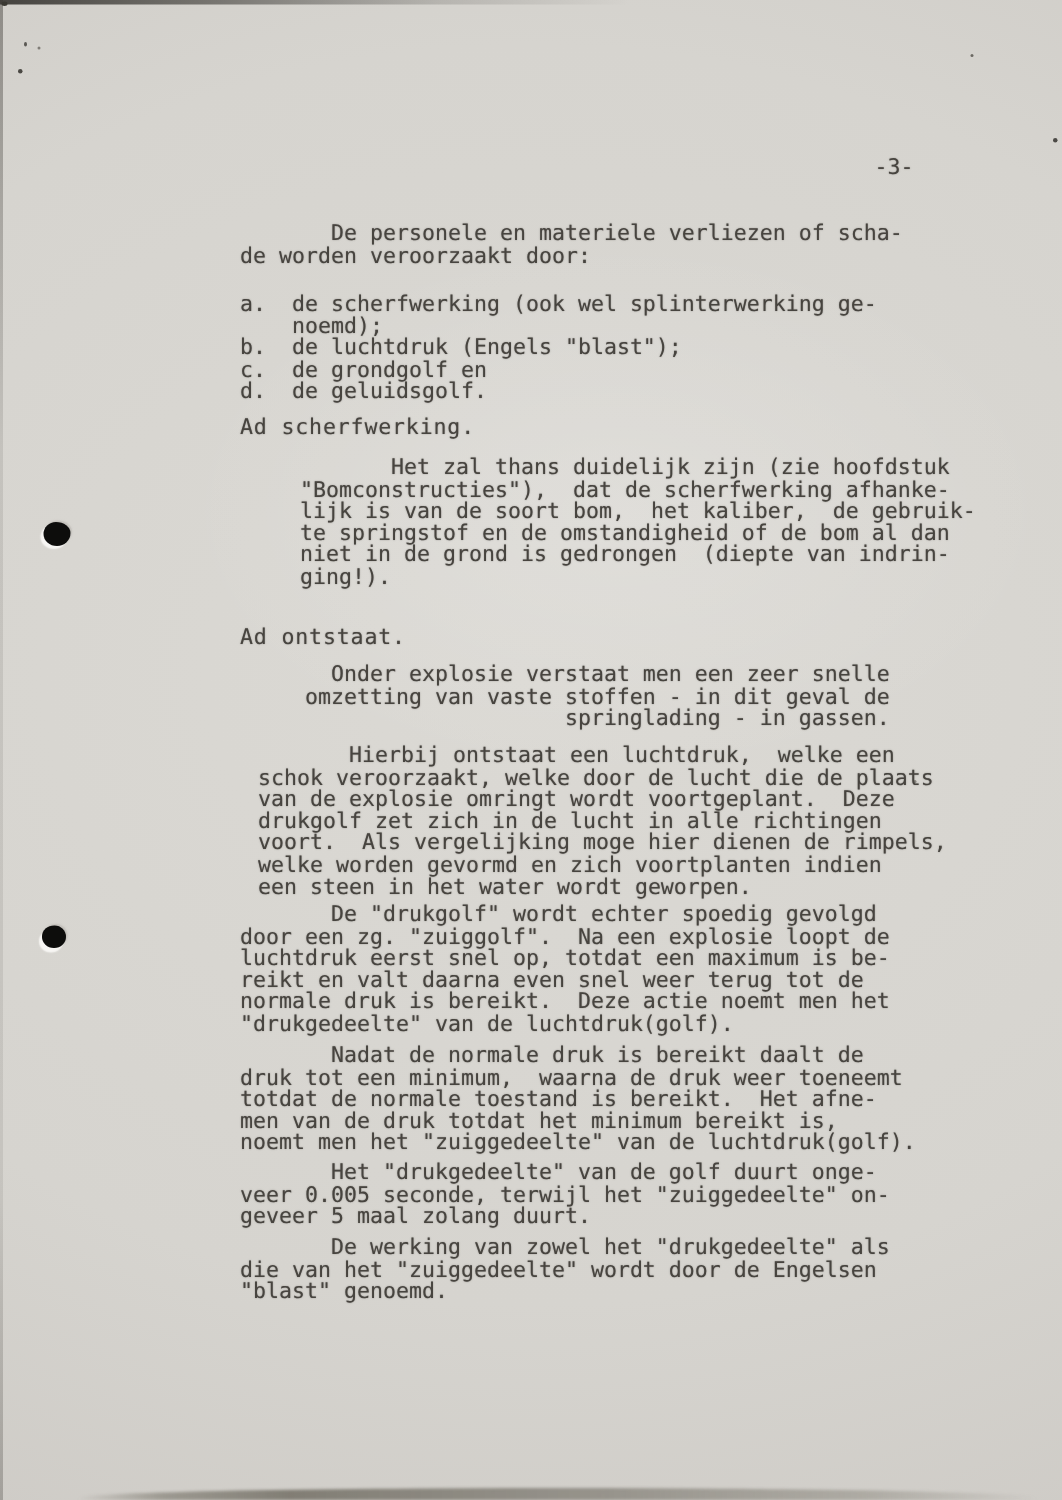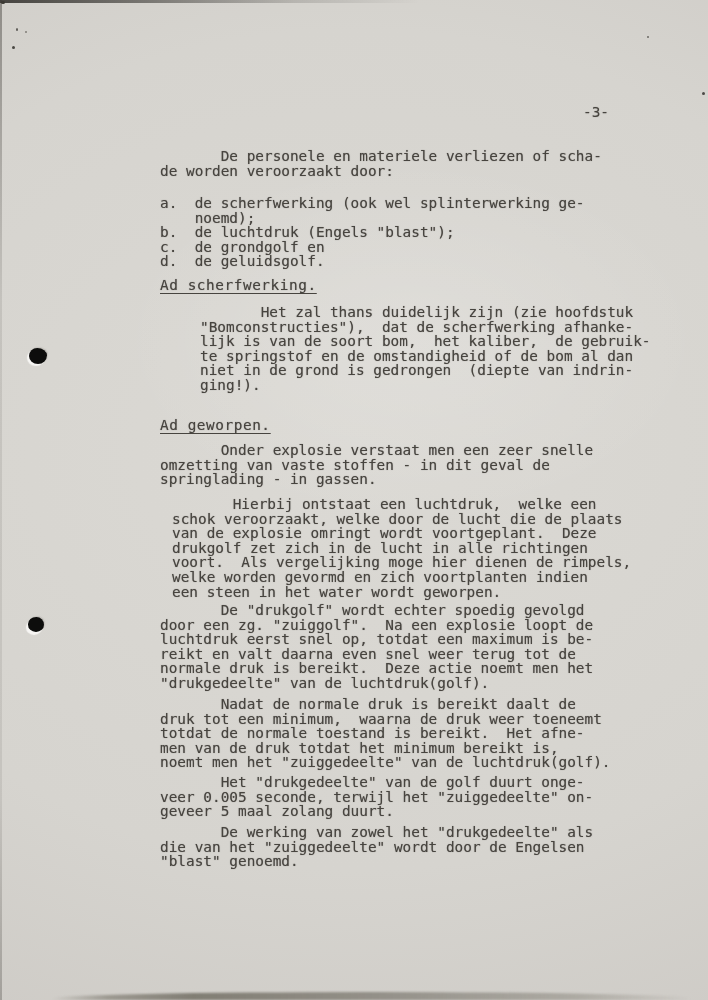--- a/index.html
+++ b/index.html
@@ -54,25 +54,25 @@
     position:absolute;
     white-space:pre;
     font-size:14.4px;
     line-height:14.6px;
     color:#47443f;
     text-shadow:0 0 1px rgba(71,68,63,0.55);
   }
   .pageno{top:105px;left:583px;}
   .b-intro{top:149px;left:160px;}
   .b-list{top:196px;left:160px;}
-  .heading{text-decoration:underline;text-decoration-thickness:1.4px;text-underline-offset:2.5px;letter-spacing:0.55px;}
+  .heading{text-decoration-thickness:1.4px;text-underline-offset:2.5px;letter-spacing:0.55px;}
   .b-h1{top:278px;left:160px;}
   .b-p2{top:305px;left:160px;margin-left:40px;}
   .b-h2{top:418px;left:160px;}
-  .b-p3{top:443px;left:160px;}
+  .b-p3{top:443px;left:160px;text-align:right;}
   .b-p4{top:497px;left:172px;}
   .b-p5{top:603px;left:160px;}
   .b-p6{top:697px;left:160px;}
   .b-p7{top:775px;left:160px;}
   .b-p8{top:825px;left:160px;}
 </style>
 </head>
 <body>
 
 <div class="scan">
@@ -105,21 +105,21 @@
 
     <div class="block heading b-h1">Ad scherfwerking.</div>
 
     <div class="block b-p2">       Het zal thans duidelijk zijn (zie hoofdstuk
 "Bomconstructies"),  dat de scherfwerking afhanke-
 lijk is van de soort bom,  het kaliber,  de gebruik-
 te springstof en de omstandigheid of de bom al dan
 niet in de grond is gedrongen  (diepte van indrin-
 ging!).</div>
 
-    <div class="block heading b-h2">Ad geworpen.</div>
+    <div class="block heading b-h2">Ad ontstaat.</div>
 
     <div class="block b-p3">       Onder explosie verstaat men een zeer snelle
 omzetting van vaste stoffen - in dit geval de
 springlading - in gassen.</div>
 
     <div class="block b-p4">       Hierbij ontstaat een luchtdruk,  welke een
 schok veroorzaakt, welke door de lucht die de plaats
 van de explosie omringt wordt voortgeplant.  Deze
 drukgolf zet zich in de lucht in alle richtingen
 voort.  Als vergelijking moge hier dienen de rimpels,

